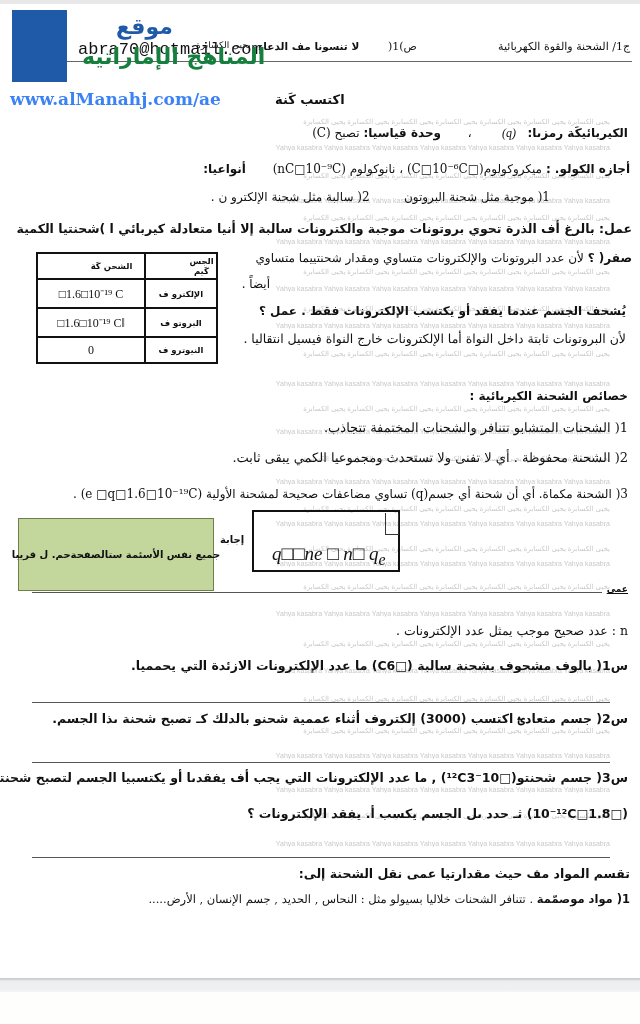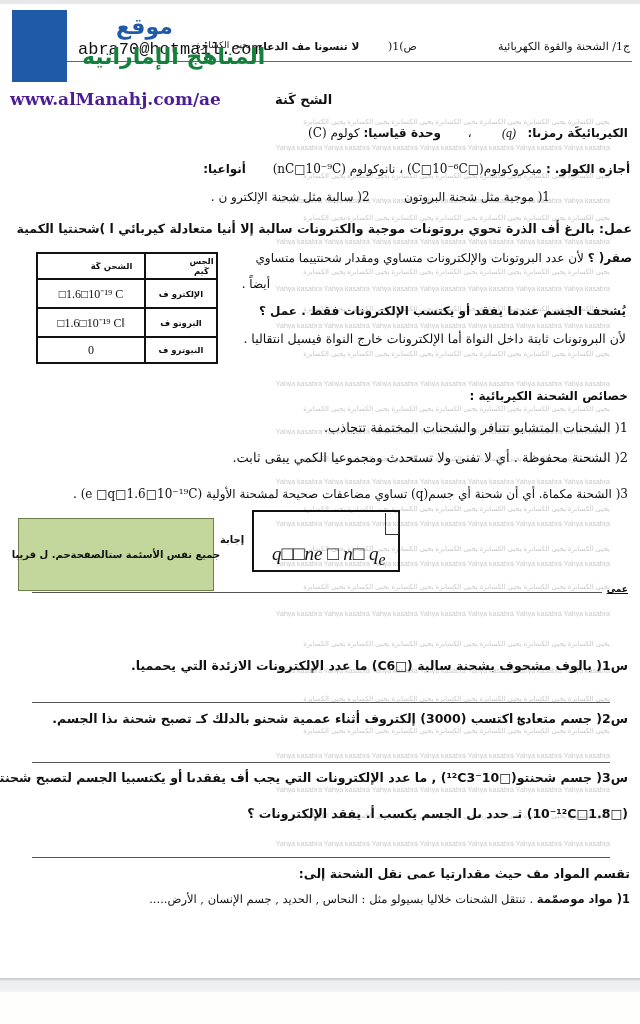--- a/index.html
+++ b/index.html
@@ -19,21 +19,21 @@
     .hdr-page { left: 388px; }
     .hdr-pray { left: 258px; font-weight: bold; font-family: "DejaVu Sans", sans-serif; font-size: 10.5px; }
     .hdr-author { left: 196px; font-size: 9px; }
     .hdr-email { position: absolute; left: 78px; top: 40px; font-size: 17px; font-family: Liberation Mono, monospace; direction: ltr; }
 
     
     .logo-a { position: absolute; left: 12px; top: 10px; width: 55px; height: 72px; background: #1f5aa8; }
     .logo-b { position: absolute; left: 12px; top: 30px; width: 30px; height: 52px; background: #1f5aa8; }
     .logo-mawqi { position: absolute; left: 116px; top: 14px; font-family: "DejaVu Sans", sans-serif; font-weight: bold; font-size: 22px; color: #1f5aa8; direction: rtl; }
     .logo-name { position: absolute; left: 82px; top: 44px; font-family: "DejaVu Sans", sans-serif; font-weight: bold; font-size: 22px; color: #15803d; direction: rtl; letter-spacing: -0.5px; }
-    .logo-url { position: absolute; left: 10px; top: 89px; font-family: "DejaVu Serif", serif; font-weight: bold; font-size: 17px; color: #4c1d95; direction: ltr; }
+    .logo-url { position: absolute; left: 10px; top: 89px; font-family: "DejaVu Serif", serif; font-weight: bold; font-size: 17px; color: #3b82f6; direction: ltr; }
 
     .title { position: absolute; left: 275px; top: 92px; font-family: "DejaVu Sans", sans-serif; font-weight: bold; font-size: 13px; direction: rtl; }
 
     .line { position: absolute; right: 12px; direction: rtl; white-space: nowrap; font-size: 12px; font-family: "DejaVu Serif", serif; }
     .b { font-weight: bold; font-family: "DejaVu Sans", sans-serif; }
     .m { font-style: italic; font-family: "Liberation Serif", serif; }
 
     
     .ptable { position: absolute; left: 36px; top: 252px; width: 182px; border-collapse: collapse; direction: rtl; }
     .ptable td { border: 2px solid #111; height: 29px; text-align: center; font-size: 10px; }
@@ -99,28 +99,28 @@
   <div class="hdr-text hdr-author">يحيى الكسابرة</div>
   <div class="hdr-email">abra70@hotmail.com</div>
   <div class="hdr-line"></div>
 
   <div class="logo-a"></div>
   <div class="logo-b"></div>
   <div class="logo-mawqi">موقع</div>
   <div class="logo-name">المناهج الإماراتيه</div>
   <div class="logo-url">www.alManahj.com/ae</div>
 
-  <div class="title">الشح كَنة</div>
+  <div class="title">اكتسب كَنة</div>
 
   <div class="line" style="top:126px">
     <span class="b">الكيربائيكَة رمزىا:</span>
     &nbsp;&nbsp;<span class="m">(q)</span>
     &nbsp;&nbsp;&nbsp;&nbsp;&nbsp;&nbsp;&nbsp;<span>،</span>
     &nbsp;&nbsp;&nbsp;&nbsp;&nbsp;&nbsp;<span class="b">وحدة قياسيا:</span>
-    <span>كولوم (C)</span>
+    <span>تصبح (C)</span>
   </div>
 
   <div class="line" style="top:162px; right:10px;">
     <span class="b">أجازه الكولو. :</span>
     <span>ميكروكولوم(□C□10⁻⁶C)</span>
     <span>،</span>
     <span>نانوكولوم (nC□10⁻⁹C)</span>
     &nbsp;&nbsp;&nbsp;&nbsp;&nbsp;&nbsp;<span class="b">أنواعيا:</span>
   </div>
 
@@ -171,29 +171,30 @@
   <div class="answer-label">إجابة</div>
   <div class="formula-box"></div>
   <div class="formula-bars"></div>
   <div class="formula">
     <span>q□□ne □ n□  q</span><sub>e</sub>
   </div>
 
   <div class="sep" style="top:592px; width:570px;"></div>
   <div class="ami">عمى</div>
 
+  <div class="line" style="top:623px; right:12px; font-size:12.5px;">n : عدد صحيح موجب يمثل عدد الإلكترونات .</div>
 
   <div class="line b" style="top:658px; right:12px; font-size:12.5px;">س1( بالوف مشحوف بشحنة سالبة (□C6) ما عدد الإلكترونات الازئدة التي يحمميا.</div>
   <div class="sep" style="top:702px; width:578px;"></div>
   <div class="line b" style="top:711px; right:12px; font-size:12.5px;">س2( جسم متعادؿ اكتسب (3000) إلكتروف أثناء عممية شحنو بالدلك كـ تصبح شحنة ىذا الجسم.</div>
   <div class="sep" style="top:762px; width:578px;"></div>
   <div class="line b" style="top:770px; right:12px; font-size:12.5px;">س3( جسم شحنتو(□10⁻¹²C3) , ما عدد الإلكترونات التي يجب أف يفقدىا أو يكتسبيا الجسم لتصبح شحنتو</div>
   <div class="line b" style="top:800px; right:12px; font-size:12.5px;margin-top:6px;">(□1.8□10⁻¹²C) ثـ حدد ىل الجسم يكسب أ. يفقد الإلكترونات ؟</div>
   <div class="sep" style="top:857px; width:578px;"></div>
 
   <div class="line b" style="top:866px; right:10px; font-size:12.5px;">تقسم المواد مف حيث مقدارتيا عمى نقل الشحنة إلى:</div>
   <div class="line" style="top:892px; right:10px; font-size:11.5px;">
     <span class="b">1( مواد موصمّمة</span>
-    <span>. تنتقل الشحنات خلاليا بسيولو مثل : النحاس , الحديد , جسم الإنسان , الأرض.....</span>
+    <span>. تتنافر الشحنات خلاليا بسيولو مثل : النحاس , الحديد , جسم الإنسان , الأرض.....</span>
   </div>
 </div>
 
 <div class="bottom-bar"></div>
 
 </body></html>

